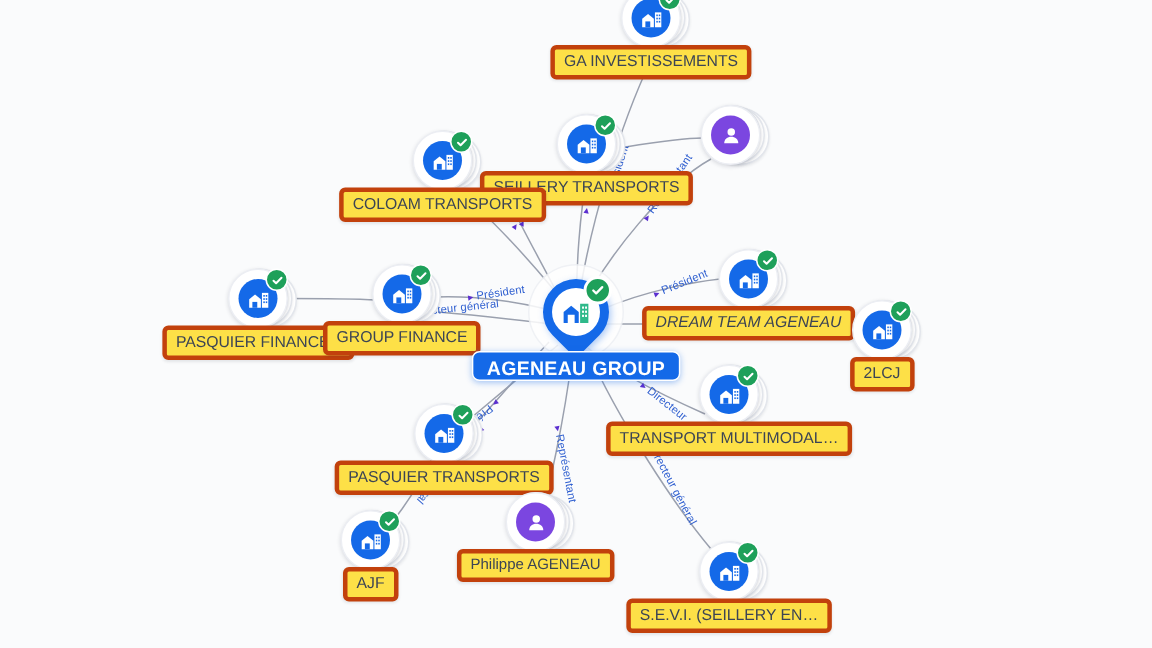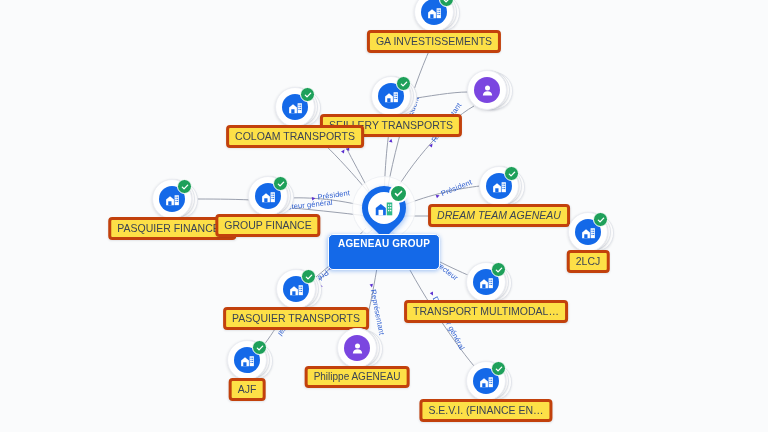--- a/index.html
+++ b/index.html
@@ -103,22 +103,22 @@
     background:#1ea05a;border:2px solid #ffffff;
     display:flex;align-items:center;justify-content:center;
     z-index:5;
   }
   .center-label{
     position:absolute;left:50%;top:48px;
     transform:translateX(-50%);
     background:#1469e8;
     border:1.5px solid #ffffff;
     border-radius:5px;
-    padding:3px 9px 20px 9px;
-    font-size:10px;
+    padding:3px 9px 0 9px;
+    font-size:13px;
     font-weight:bold;
     color:#ffffff;
     white-space:nowrap;
     letter-spacing:.2px;
     box-shadow:0 1px 4px rgba(20,105,232,.4);
   }
   .center-halo{
     position:absolute;left:50%;top:22px;
     transform:translate(-50%,-50%);
     width:62px;height:62px;border-radius:50%;
@@ -343,21 +343,21 @@
             </div>
             <div class="badge">
               <svg width="8" height="8" viewBox="0 0 12 12">
                 <path d="M2 6.2 L4.6 8.8 L10 3.2" stroke="#ffffff" stroke-width="2" fill="none" stroke-linecap="round" stroke-linejoin="round"></path>
               </svg>
             </div>
           </div>
         </div>
         <div class="node-label">DREAM TEAM AGENEAU</div>
       </div>
-      <div class="node" style="left: 588px; top: 232px;">
+      <div class="node" style="left: 588px; top: 220px;">
         <div class="stack">
           <i class="s3"></i>
           <i class="s2"></i>
           <i class="s1"></i>
           <div class="disc">
             <div class="glyph company">
               <svg width="17" height="17" viewBox="0 0 24 24">
   <path d="M3 20 L3 12 L8.5 7.5 L14 12 L14 20 Z" fill="#ffffff"></path>
   <rect x="15" y="6" width="6" height="14" fill="#ffffff"></rect>
   <rect x="16.3" y="8" width="1.4" height="1.6" fill="#1469e8"></rect>
@@ -371,21 +371,21 @@
             </div>
             <div class="badge">
               <svg width="8" height="8" viewBox="0 0 12 12">
                 <path d="M2 6.2 L4.6 8.8 L10 3.2" stroke="#ffffff" stroke-width="2" fill="none" stroke-linecap="round" stroke-linejoin="round"></path>
               </svg>
             </div>
           </div>
         </div>
         <div class="node-label">2LCJ</div>
       </div>
-      <div class="node" style="left: 486px; top: 282px;">
+      <div class="node" style="left: 486px; top: 263px;">
         <div class="stack">
           <i class="s3"></i>
           <i class="s2"></i>
           <i class="s1"></i>
           <div class="disc">
             <div class="glyph company">
               <svg width="17" height="17" viewBox="0 0 24 24">
   <path d="M3 20 L3 12 L8.5 7.5 L14 12 L14 20 Z" fill="#ffffff"></path>
   <rect x="15" y="6" width="6" height="14" fill="#ffffff"></rect>
   <rect x="16.3" y="8" width="1.4" height="1.6" fill="#1469e8"></rect>
@@ -497,21 +497,21 @@
   <rect x="6" y="14.5" width="4.6" height="5.5" fill="#1469e8"></rect>
 </svg>
             </div>
             <div class="badge">
               <svg width="8" height="8" viewBox="0 0 12 12">
                 <path d="M2 6.2 L4.6 8.8 L10 3.2" stroke="#ffffff" stroke-width="2" fill="none" stroke-linecap="round" stroke-linejoin="round"></path>
               </svg>
             </div>
           </div>
         </div>
-        <div class="node-label">S.E.V.I. (FINANCE EN…</div>
+        <div class="node-label">S.E.V.I. (SEILLERY EN…</div>
       </div>
     </div>
 
   <div class="node center" style="left:384px;top:212px;">
     <div class="center-halo"></div>
     <div class="pin">
       <div class="pin-shape"></div>
       <div class="pin-inner">
         <div class="pin-glyph">
           <svg width="22" height="22" viewBox="0 0 24 24">

